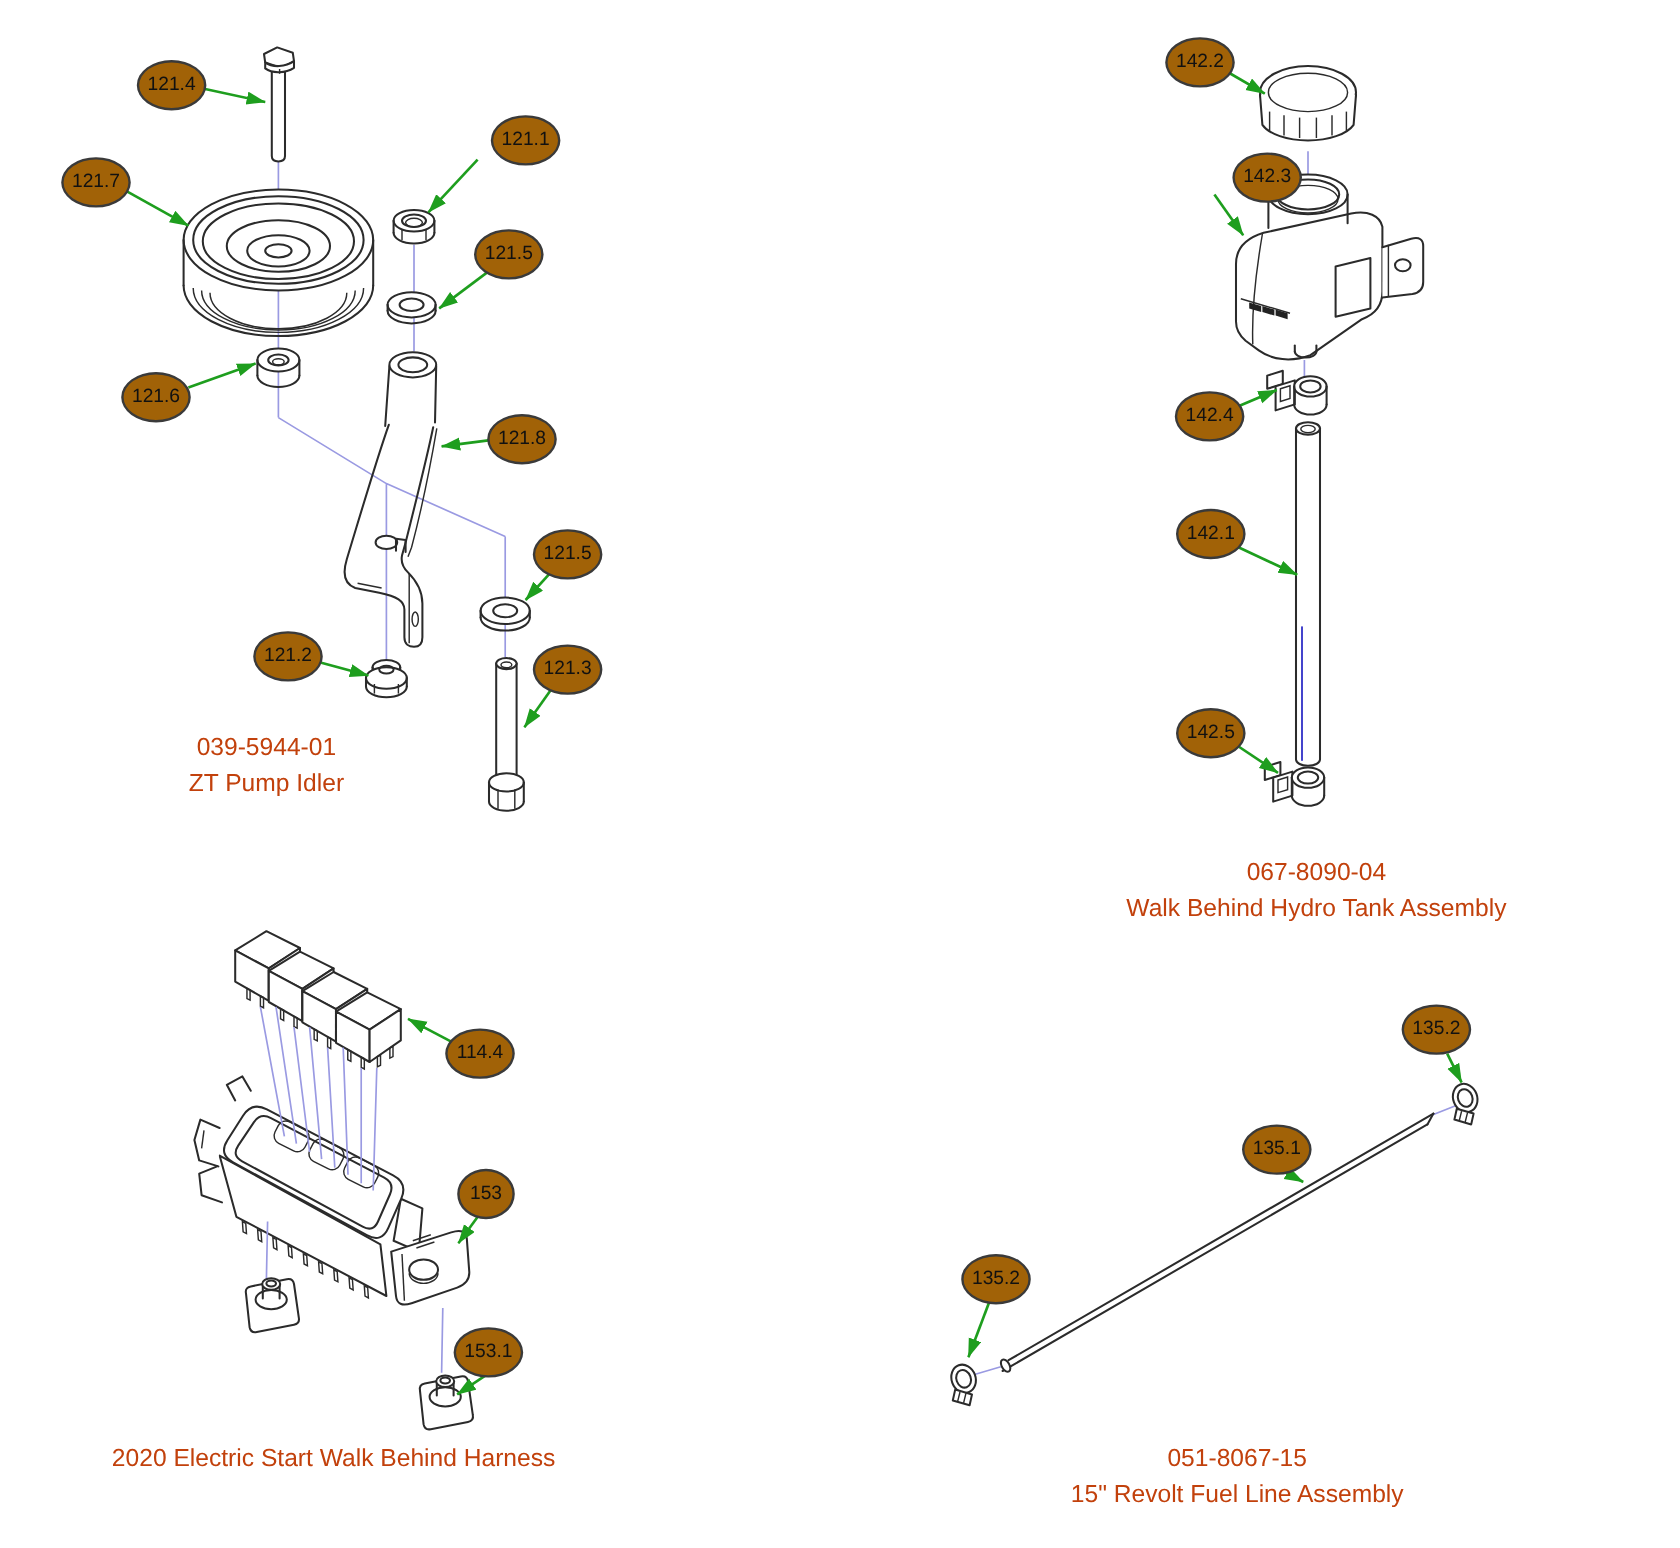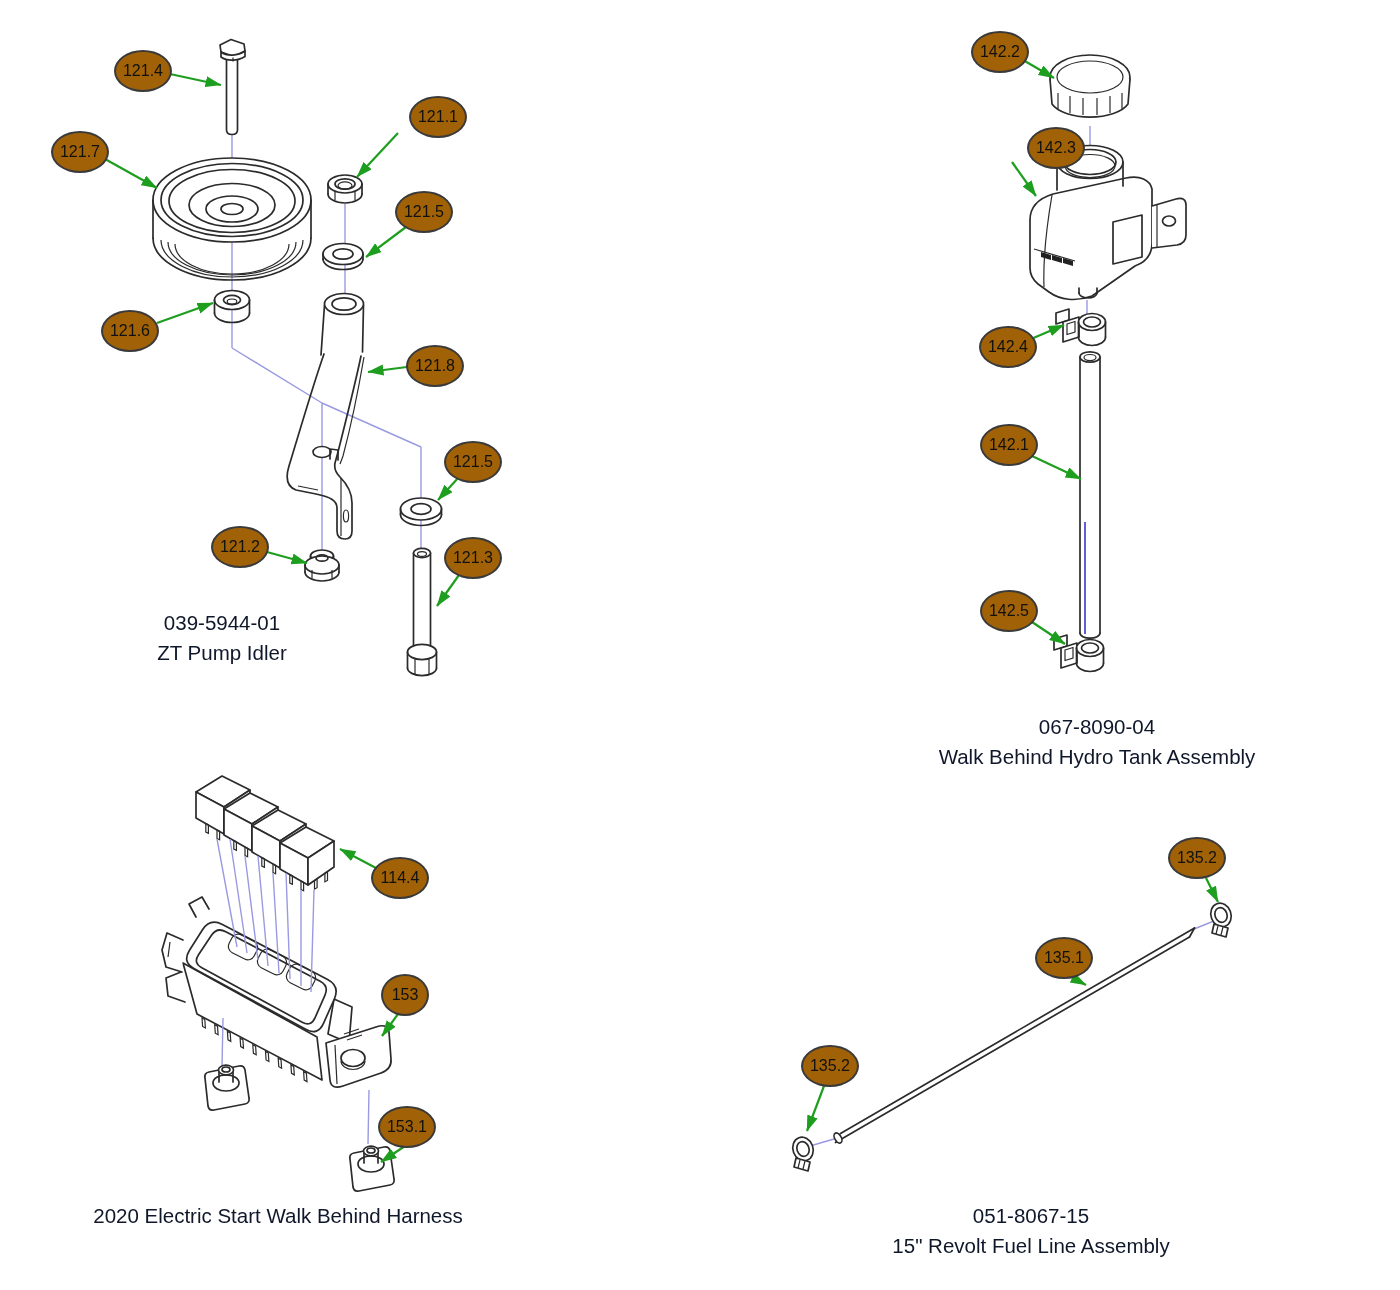--- a/index.html
+++ b/index.html
@@ -10,21 +10,21 @@
   .ln  {stroke:#2b2b2b;stroke-width:1.7;fill:none;stroke-linecap:round;stroke-linejoin:round;}
   .lnf {stroke:#2b2b2b;stroke-width:1.7;fill:#ffffff;stroke-linecap:round;stroke-linejoin:round;}
   .thin{stroke:#2b2b2b;stroke-width:1.2;fill:none;}
   .cl  {stroke:#9a9ae2;stroke-width:1.4;fill:none;}
   .cld {stroke:#4444cc;stroke-width:1.7;fill:none;}
   .ar  {stroke:#1e9e1e;stroke-width:2.2;fill:none;marker-end:url(#ah);}
   .dk  {fill:#222222;stroke:none;}
   .callout{position:absolute;height:38px;border:2px solid #3a3a3a;border-radius:50%;
            background:#a16207;display:flex;align-items:center;justify-content:center;
            font-size:16px;color:#111;transform:translate(-50%,-50%);z-index:5;white-space:nowrap;}
-  .caption{position:absolute;transform:translateX(-50%);text-align:center;color:#0f172a;
+  .caption{position:absolute;transform:translateX(-50%);text-align:center;color:#c2410c;
            font-size:20.5px;line-height:30px;white-space:nowrap;z-index:4;}
 </style>
 </head>
 <body>
 
 <div id="stage">
 
 <svg width="1400" height="1290" viewBox="0 0 1400 1290">
   <defs>
     <marker id="ah" markerUnits="userSpaceOnUse" markerWidth="17" markerHeight="12" refX="15.5" refY="5.5" orient="auto">

